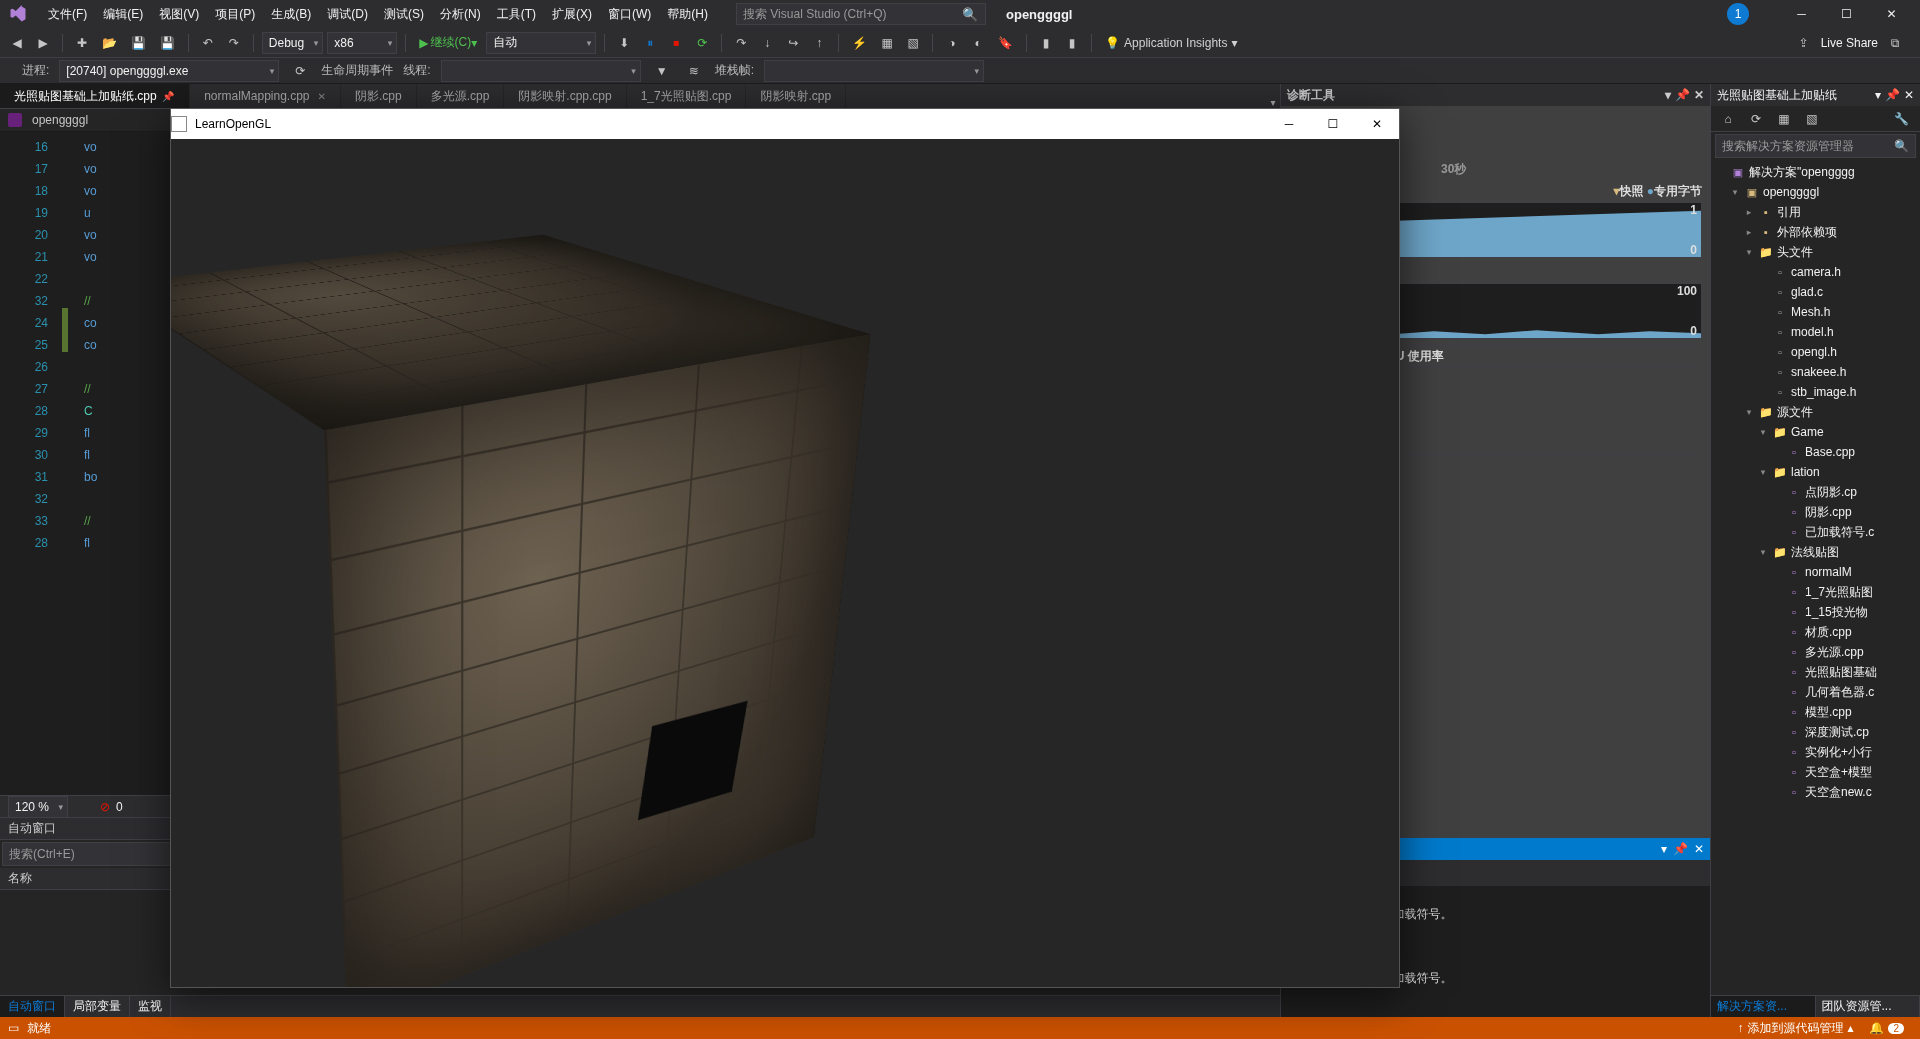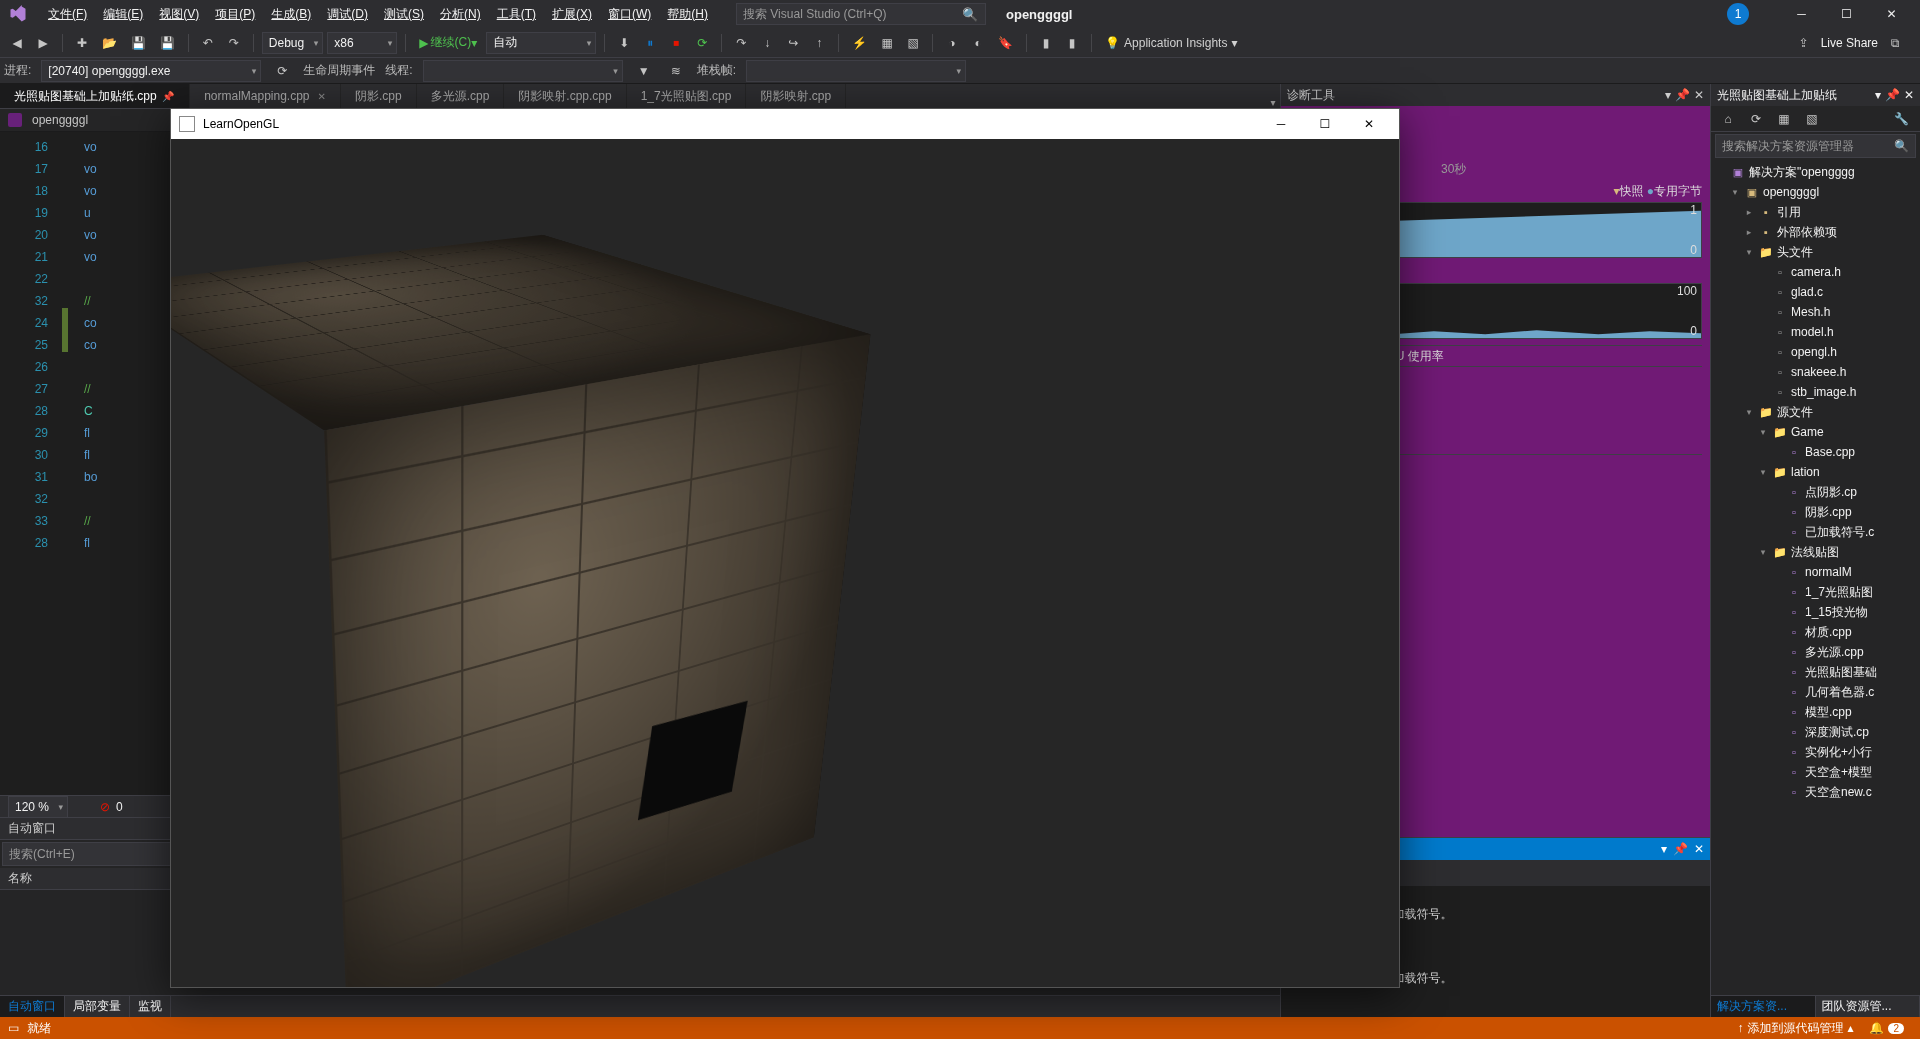--- a/index.html
+++ b/index.html
@@ -2,41 +2,41 @@
 <html><head>
 <meta charset="utf-8">
 <style>
 * { margin:0; padding:0; box-sizing:border-box; font-family:"Segoe UI","Microsoft YaHei",sans-serif; font-size:12px; }
 body { background:#2d2d30; color:#f1f1f1; width:1920px; height:1039px; overflow:hidden; position:relative; }
 
 
 .menubar { height:28px; background:#2d2d30; display:flex; align-items:center; padding:0 6px; gap:0; }
 .vs-logo { width:24px; height:24px; margin-right:10px; display:flex; align-items:center; justify-content:center; }
 .vs-logo svg { width:18px; height:18px; }
-.menubar .m { padding:4px 8px; white-space:nowrap; cursor:default;text-decoration:underline; }
+.menubar .m { padding:4px 8px; white-space:nowrap; cursor:default; }
 .search-box { margin-left:20px; width:250px; height:22px; background:#333337; border:1px solid #3f3f46; display:flex; align-items:center; padding:0 6px; color:#999; }
 .search-box .mag { margin-left:auto; font-size:13px; }
 .solname { margin-left:20px; font-weight:600; font-size:13px; }
 .winbtns { margin-left:auto; display:flex; align-items:center; gap:0; }
 .badge1 { width:22px; height:22px; border-radius:50%; background:#0e7ad1; color:#fff; display:flex; align-items:center; justify-content:center; margin-right:30px; font-size:12px; }
 .winbtn { width:45px; height:28px; display:flex; align-items:center; justify-content:center; }
 
 
 .toolbar { height:30px; background:#2d2d30; border-bottom:1px solid #3f3f46; display:flex; align-items:center; padding:0 6px; gap:4px; }
 .tbtn { height:22px; min-width:22px; padding:0 4px; display:flex; align-items:center; justify-content:center; color:#c5c5c5; border:1px solid transparent; }
 .tsep { width:1px; height:18px; background:#46464a; margin:0 4px; }
 .combo { height:22px; background:#333337; border:1px solid #3f3f46; padding:0 18px 0 6px; display:flex; align-items:center; position:relative; color:#f1f1f1; }
 .combo::after { content:"▾"; position:absolute; right:4px; font-size:9px; color:#999; }
 .play { color:#4ec04e; }
 .run-label { margin-left:2px; }
 .liveshare { margin-left:auto; display:flex; align-items:center; gap:6px; padding:0 8px; }
 .insights-btn { display:flex; align-items:center; gap:4px; color:#d0d0d0; }
 .insights-btn .bulb { color:#b180d7; }
 
-.toolbar2 { height:26px; background:#2d2d30; display:flex; align-items:center; padding:0 4px; gap:10px; color:#c5c5c5; border-bottom:1px solid #1b1b1c; }
+.toolbar2 { height:26px; background:#2d2d30; display:flex; align-items:center; padding:0 22px; gap:10px; color:#c5c5c5; border-bottom:1px solid #1b1b1c; }
 .toolbar2 .lbl { color:#bbb; }
 .toolbar2 .combo { min-width:180px; }
 
 
 .main { position:absolute; top:84px; bottom:22px; left:0; right:0; display:flex; }
 .leftcol { flex:1; display:flex; flex-direction:column; min-width:0; }
 .rightcol { width:430px; display:flex; flex-direction:column; border-left:1px solid #3f3f46; }
 
 .tabstrip { height:24px; background:#2d2d30; display:flex; align-items:flex-end; overflow:hidden; }
 .tab { height:24px; padding:0 14px; display:flex; align-items:center; background:#2d2d30; color:#aaa; white-space:nowrap; border-right:1px solid #252526; }
@@ -67,21 +67,21 @@
 .panel-title { height:22px; background:#2d2d30; padding:0 8px; display:flex; align-items:center; color:#ccc; border-bottom:1px solid #3f3f46; }
 .panel-search { height:24px; background:#333337; border:1px solid #3f3f46; margin:2px; padding:0 6px; display:flex; align-items:center; color:#999; }
 .panel-head { height:22px; display:flex; background:#2d2d30; border-bottom:1px solid #3f3f46; }
 .panel-head div { padding:0 8px; display:flex; align-items:center; border-right:1px solid #3f3f46; color:#ccc; }
 .panel-body { flex:1; background:#252526; }
 .panel-tabs { height:22px; background:#2d2d30; display:flex; border-top:1px solid #3f3f46; }
 .panel-tabs .pt { padding:0 8px; display:flex; align-items:center; border-right:1px solid #3f3f46; }
 .panel-tabs .pt.active { background:#1b1b1c; color:#0e7ad1; }
 
 
-.diag { flex:1; background:#701a75; display:flex; flex-direction:column; overflow:hidden; }
+.diag { flex:1; background:#404040; display:flex; flex-direction:column; overflow:hidden;font-weight:bold; }
 .diag-title { height:22px; background:#2d2d30; display:flex; align-items:center; padding:0 6px; color:#ccc; }
 .diag-title .grow { flex:1; }
 .diag-title .ico { margin-left:4px; }
 .diag-tools { height:28px; display:flex; align-items:center; gap:10px; padding:0 8px; }
 .diag-body { flex:1; padding:4px 8px; font-size:12px; color:#ddd; overflow:hidden; }
 .diag-body .sec { margin-bottom:6px; }
 .chart { height:56px; background:#1e1e1e; border:1px solid #3f3f46; margin:2px 0 6px; position:relative; }
 .chart svg { width:100%; height:100%; }
 .timeline { height:22px; position:relative; color:#999; }
 .timeline span { position:absolute; }
@@ -115,21 +115,21 @@
 .solexp-tabs .on { background:#1b1b1c; color:#0e7ad1; }
 
 
 .status { position:absolute; bottom:0; left:0; right:0; height:22px; background:#ca5100; display:flex; align-items:center; padding:0 8px; color:#fff; }
 .status .grow { flex:1; }
 .status .seg { padding:0 8px; display:flex; align-items:center; gap:4px; }
 .bell-badge { background:#fff; color:#ca5100; border-radius:8px; padding:0 5px; font-size:10px; }
 
 
 .glwin { position:absolute; left:170px; top:108px; width:1230px; height:880px; background:#202020; box-shadow:0 8px 40px rgba(0,0,0,.6); border:1px solid #555; display:flex; flex-direction:column; }
-.glwin .titlebar { height:30px; background:#fff; color:#000; display:flex; align-items:center; padding:0 8px; }
+.glwin .titlebar { height:30px; background:#fff; color:#000; display:flex; align-items:center; padding:0 0; }
 .glwin .titlebar .wi { width:16px; height:16px; border:1px solid #888; margin-right:8px; }
 .glwin .titlebar .grow { flex:1; }
 .glwin .titlebar .wb { width:44px; height:30px; display:flex; align-items:center; justify-content:center; }
 .glwin .glbody { flex:1; background:#262626; display:flex; align-items:center; justify-content:flex-start; padding-left:30px; overflow:hidden; }
 .cube-wrap { perspective:1400px; perspective-origin:50% 40%; }
 .cube { width:520px; height:520px; position:relative; transform-style:preserve-3d; transform:rotateX(-22deg) rotateY(30deg); }
 .face { position:absolute; width:520px; height:520px; background:
   repeating-linear-gradient(0deg,#3c352c 0 2px,transparent 2px 60px),
   repeating-linear-gradient(90deg,#3c352c 0 2px,transparent 2px 110px),
   radial-gradient(ellipse at 35% 30%,#6e6251,#3b342b 70%);

